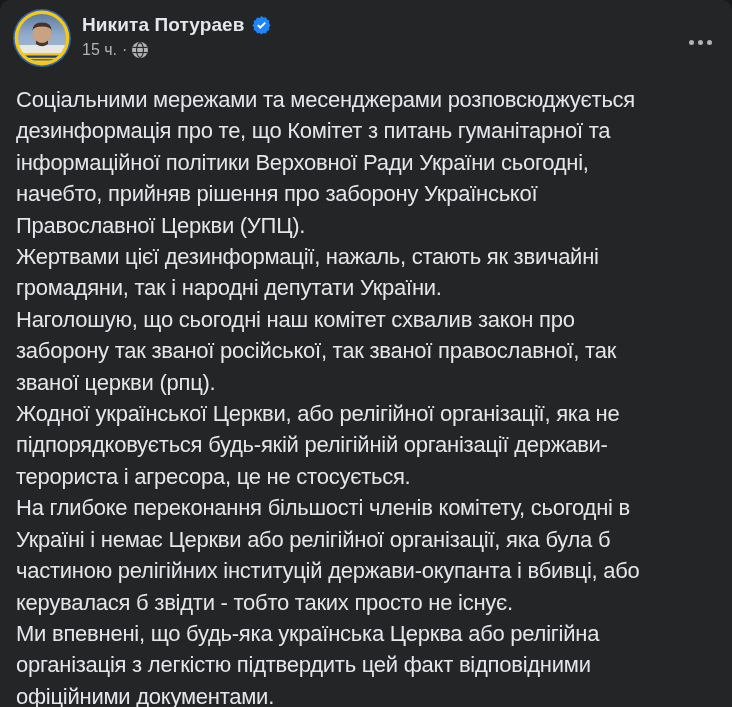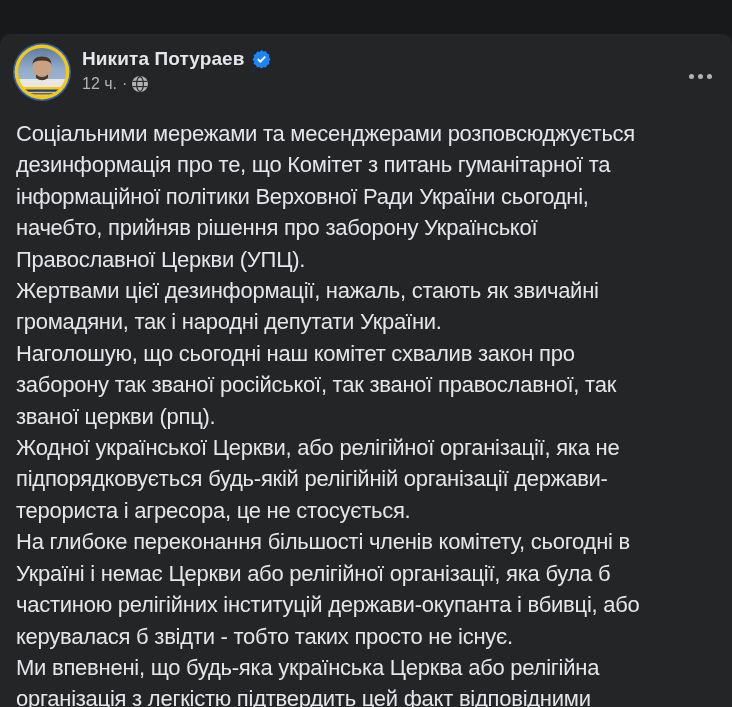--- a/index.html
+++ b/index.html
@@ -13,21 +13,20 @@
     height: 707px;
     background: #18191a;
     overflow: hidden;
     position: relative;
   }
   .post-card {
     position: absolute;
     inset: 0;
     background: #242526;
     border-radius: 10px 10px 0 0;
-    margin-top: 34px;
   }
   
   .post-header {
     display: flex;
     align-items: flex-start;
     padding: 9px 16px 0 13px;
     position: relative;
   }
   .avatar-wrap {
     width: 58px;
@@ -146,21 +145,21 @@
         <div class="name-row">
           <span class="author-name">Никита Потураев</span>
           <span class="verified-badge">
             <svg width="19" height="19" viewBox="0 0 20 20">
               <path fill="#1d85fc" d="M10 0l2.1 1.7 2.6-.5 1.2 2.4 2.4 1.2-.5 2.6L19.5 10l-1.7 2.1.5 2.6-2.4 1.2-1.2 2.4-2.6-.5L10 19.5l-2.1-1.7-2.6.5-1.2-2.4-2.4-1.2.5-2.6L.5 10l1.7-2.1-.5-2.6 2.4-1.2 1.2-2.4 2.6.5z"></path>
               <path fill="#ffffff" d="M8.7 13.6L5.4 10.3l1.4-1.4 1.9 1.9 4.5-4.5 1.4 1.4z"></path>
             </svg>
           </span>
         </div>
         <div class="meta-row">
-          <span class="timestamp">12 ч.</span>
+          <span class="timestamp">15 ч.</span>
           <span class="meta-sep">·</span>
           <span class="globe-icon-wrap">
             <svg width="16" height="16" viewBox="0 0 16 16">
               <circle cx="8" cy="8" r="8" fill="#b0b3b8"></circle>
               <g stroke="#242526" stroke-width="1.1" fill="none">
                 <ellipse cx="8" cy="8" rx="3.4" ry="7.4"></ellipse>
                 <line x1="0.6" y1="5.4" x2="15.4" y2="5.4"></line>
                 <line x1="0.6" y1="10.6" x2="15.4" y2="10.6"></line>
               </g>
             </svg>

